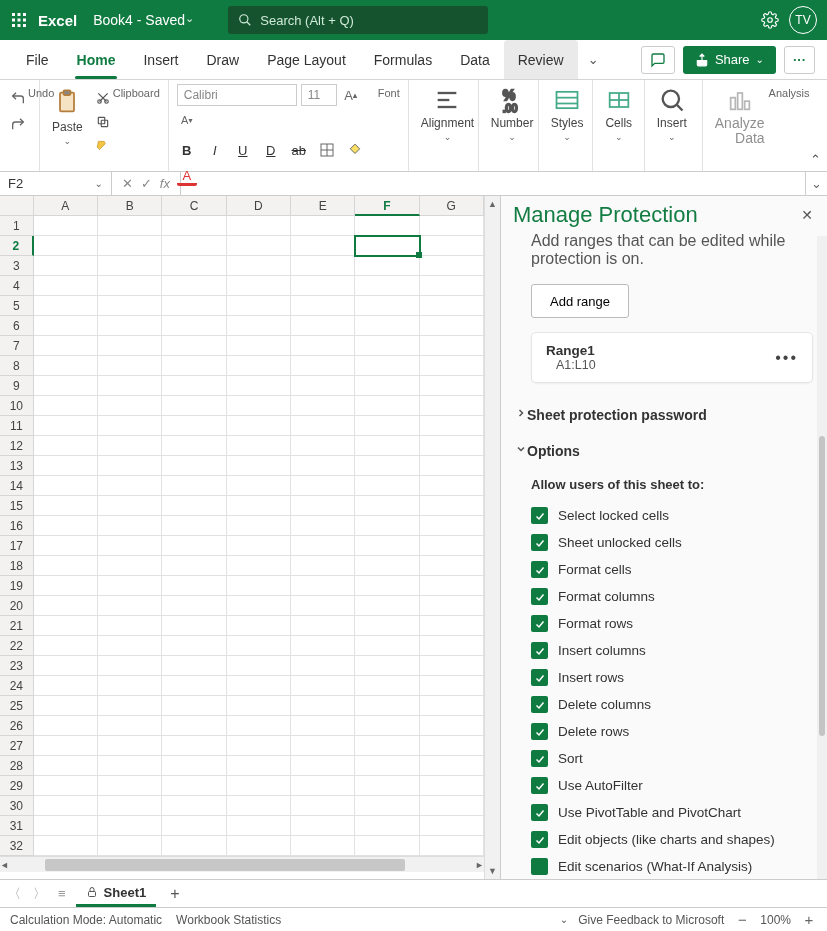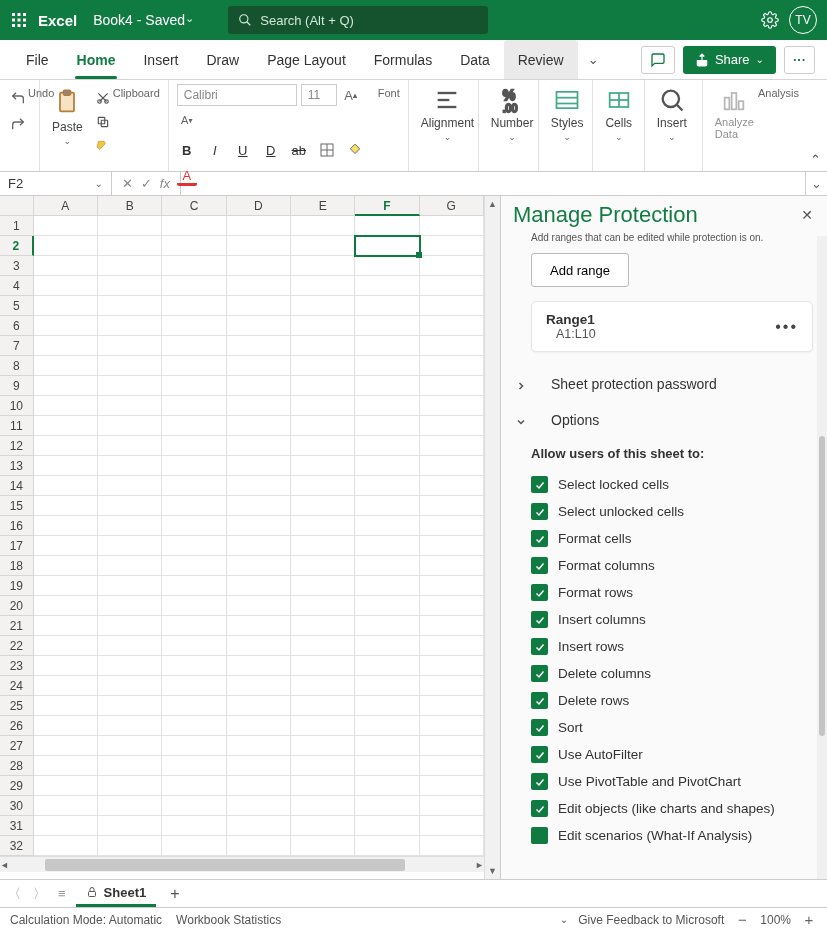--- a/index.html
+++ b/index.html
@@ -66,27 +66,27 @@
   .sb-up,.sb-down{ height:16px; display:flex; align-items:center; justify-content:center; color:#666; cursor:pointer; font-size:9px;}
   .gridsb-h { height:16px; background:#f1f1f1; border-top:1px solid #ddd; display:flex; align-items:center;}
   .sb-thumb-h { height:12px; background:#c7c7c7; width:360px; margin-left:36px; border-radius:2px; cursor:pointer;}
 
   
   .taskpane { flex:1; border-left:1px solid #ccc; background:#fafafa; position:relative; overflow:hidden; }
   .tp-header { display:flex; align-items:center; justify-content:space-between; padding: 6px 12px 0; }
   .tp-title { font-size: 22px; color:#137c42; font-weight: 400; }
   .tp-close { cursor:pointer; color:#555; font-size:14px; padding:2px;}
   .tp-body { padding: 4px 14px 10px 30px; font-size: 13px; color:#333; overflow-y:auto; height: calc(100% - 32px);}
-  .tp-desc { font-size:10px; color:#555; margin-bottom:2px; padding-right:10px;}
+  .tp-desc { font-size:16px; color:#555; margin-bottom:8px; padding-right:10px;}
   .tp-addbtn { border:1px solid #bbb; background:#fff; height:34px; padding:0 18px; border-radius:3px; font-size:13px; cursor:pointer; margin: 8px 0 14px;}
   .tp-rangecard { background:#fff; border:1px solid #e5e5e5; border-radius:5px; padding:10px 14px; display:flex; justify-content:space-between; align-items:center; box-shadow:0 1px 2px rgba(0,0,0,.05); margin-bottom:14px;}
   .tp-rangecard .name { font-weight:600; font-size:13.5px; }
   .tp-rangecard .ref { font-size:12.5px; color:#555; margin-left: 10px;}
   .tp-dots { cursor:pointer; letter-spacing:2px; color:#444; font-size:16px; }
-  .tp-expander { display:flex; align-items:flex-end; gap:24px; padding: 10px 0; cursor:pointer; font-size:14px; color:#333; margin-left:-16px;}
+  .tp-expander { display:flex; align-items:flex-start; gap:0; padding: 10px 0; cursor:pointer; font-size:14px; color:#333; margin-left:-16px;font-weight:bold;}
   .tp-expander svg { flex-shrink:0; }
   .tp-opts-title { font-weight:600; margin: 8px 0 10px; }
   .tp-check { display:flex; align-items:center; gap:10px; padding: 5px 0; font-size: 13.5px; cursor:pointer;}
   .chk { width:17px; height:17px; background:#0f7b41; border-radius:2px; display:flex; align-items:center; justify-content:center; flex-shrink:0;}
   .chk svg { stroke:#fff; }
   .tp-scroll { position:absolute; right:0; top:40px; bottom:0; width:10px; background:#f0f0f0;}
   .tp-scroll-thumb{ position:absolute; left:2px; right:2px; top:200px; height:300px; background:#c4c4c4; border-radius:3px;}
 
   
   .sheetbar { height:28px; border-top:1px solid #ccc; display:flex; align-items:center; padding:0 6px; gap:8px; font-size:13px; background:#fff;}
@@ -327,21 +327,21 @@
     <div class="rgroup-label">&nbsp;</div>
   </div>
   <div class="rgroup" style="width:62px; border-right:none;">
     <div class="rgroup-body" style="justify-content:center;">
       <div class="ribbtn" style="opacity:.6;">
         <svg width="28" height="28" viewBox="0 0 24 24" fill="none" stroke="#888" stroke-width="1.5">
             <rect x="4" y="10" width="4" height="10"></rect>
             <rect x="10" y="6" width="4" height="14"></rect>
             <rect x="16" y="13" width="4" height="7"></rect>
           </svg>
-        <span style="text-align:left; font-size:11px; line-height:1.1;">Analyze Data</span>
+        <span style="text-align:right; font-size:14px; line-height:1.1;">Analyze Data</span>
       </div>
     </div>
     <div class="rgroup-label">Analysis</div>
   </div>
   <div class="collapse-caret">⌃</div>
 </div>
 
 <div class="fxbar">
   <div class="namebox">
     <span>F2</span>
@@ -741,21 +741,21 @@
               </svg>
             </div>
             <span>Select locked cells</span>
           </div>
           <div class="tp-check">
             <div class="chk">
               <svg width="12" height="12" viewBox="0 0 24 24" fill="none" stroke-width="3">
                 <polyline points="5 13 10 18 19 7"></polyline>
               </svg>
             </div>
-            <span>Select unlocked cells</span>
+            <span>Sheet unlocked cells</span>
           </div>
           <div class="tp-check">
             <div class="chk">
               <svg width="12" height="12" viewBox="0 0 24 24" fill="none" stroke-width="3">
                 <polyline points="5 13 10 18 19 7"></polyline>
               </svg>
             </div>
             <span>Format cells</span>
           </div>
           <div class="tp-check">

